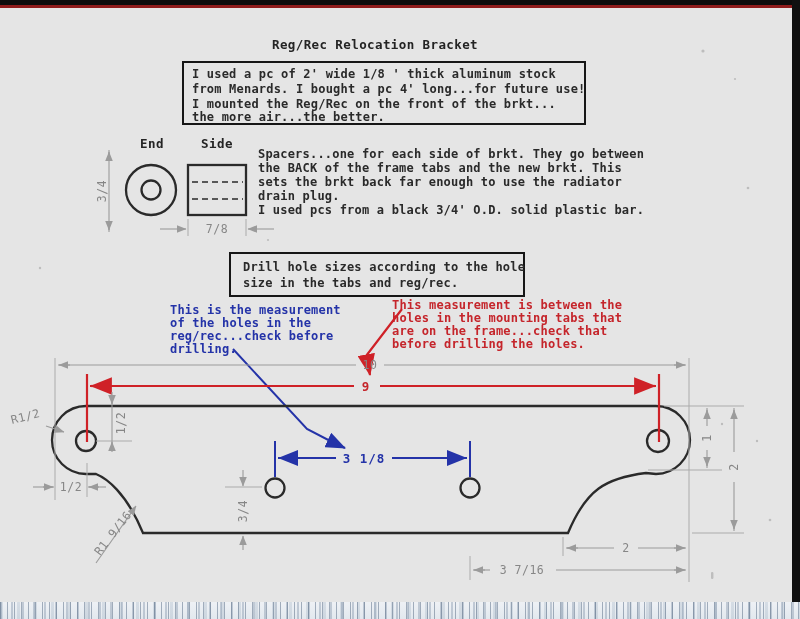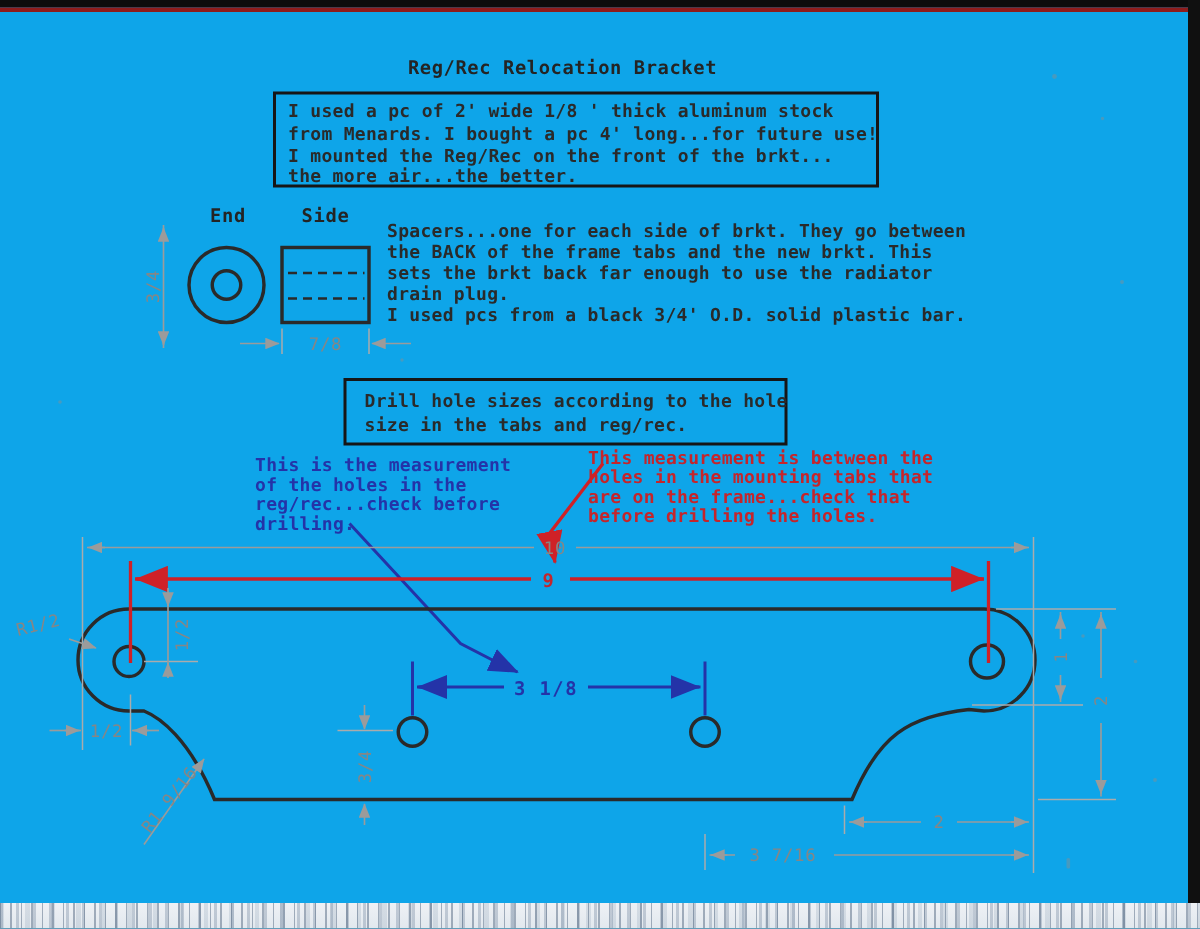--- a/index.html
+++ b/index.html
@@ -1,18 +1,18 @@
 <!DOCTYPE html>
 <html><head>
 <meta charset="utf-8">
 <style>
   html,body{margin:0;padding:0;background:#888;}
   .page{
     position:relative;width:800px;height:619px;
-    background:#0ea5e9;overflow:hidden;
+    background:#e5e5e5;overflow:hidden;
     font-family:"DejaVu Sans Mono", monospace;
   }
   .edge-top-black{position:absolute;left:0;top:0;width:800px;height:5px;background:#0c0c0c;z-index:5;}
   .edge-top-red{position:absolute;left:0;top:5px;width:800px;height:3px;background:#8e1c1c;z-index:5;}
   .edge-right{position:absolute;right:0;top:0;width:8px;height:602px;background:#101010;z-index:5;}
   .edge-bottom{
     position:absolute;left:0;bottom:0;width:800px;height:17px;z-index:6;
     background:
       repeating-linear-gradient(90deg, rgba(85,105,130,.50) 0 1px, rgba(0,0,0,0) 1px 7px),
       repeating-linear-gradient(90deg, rgba(110,130,155,.35) 0 2px, rgba(0,0,0,0) 2px 11px),

